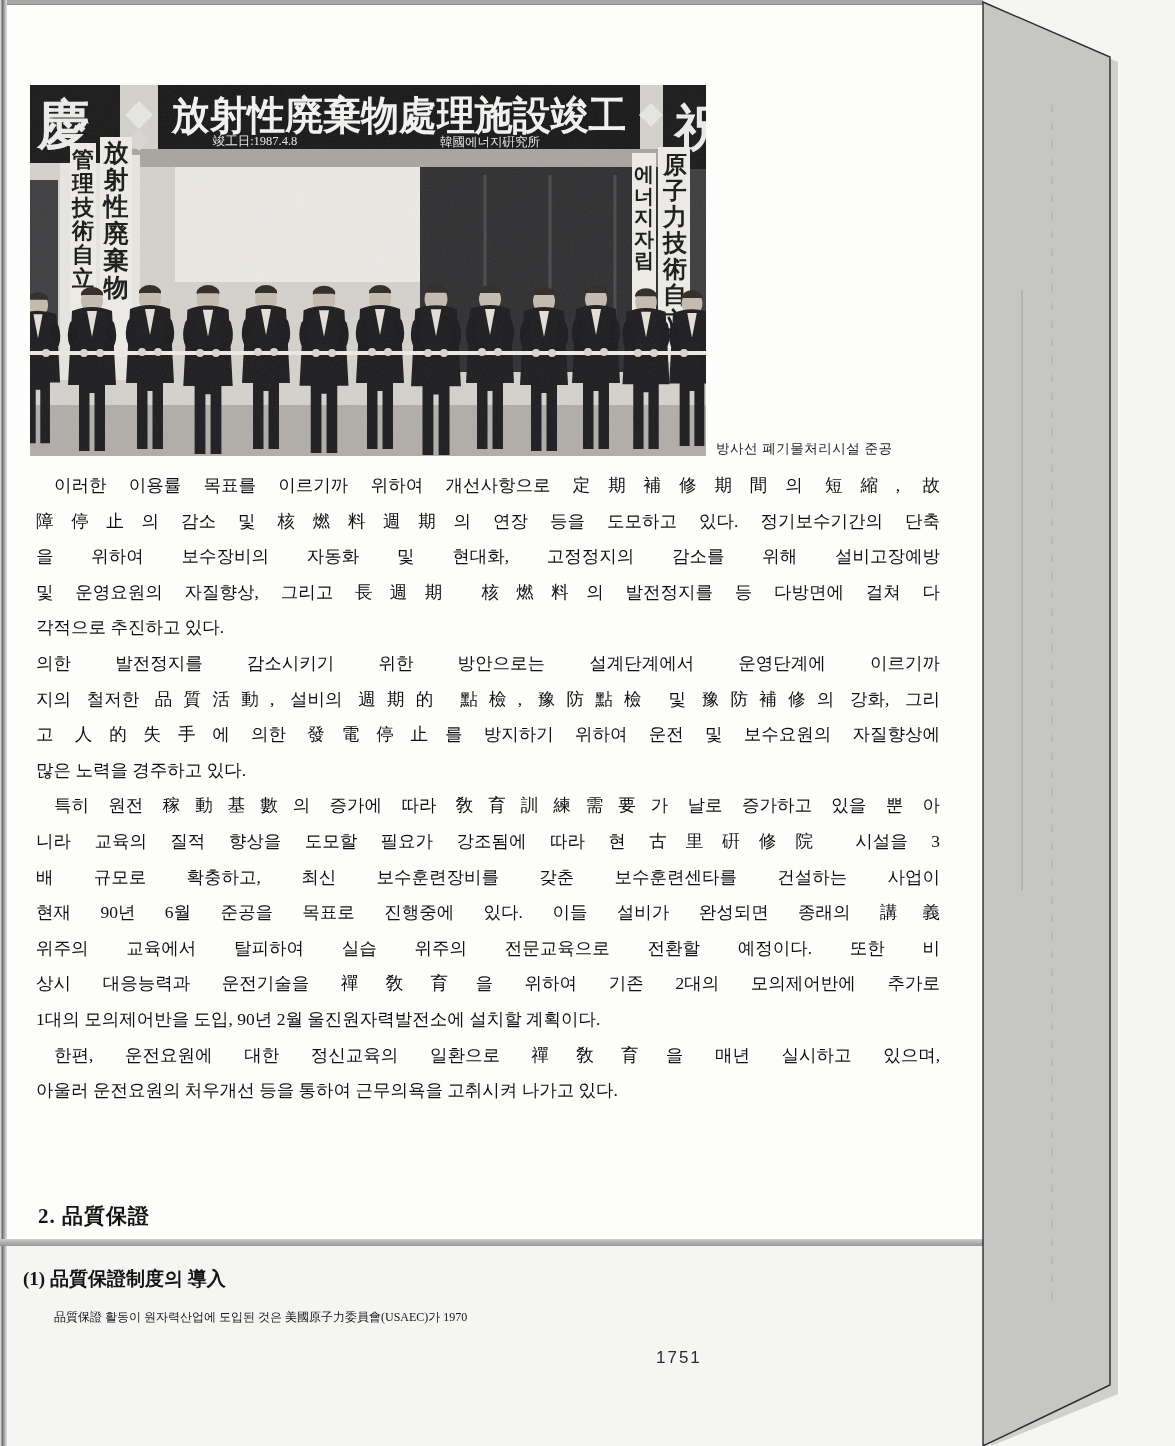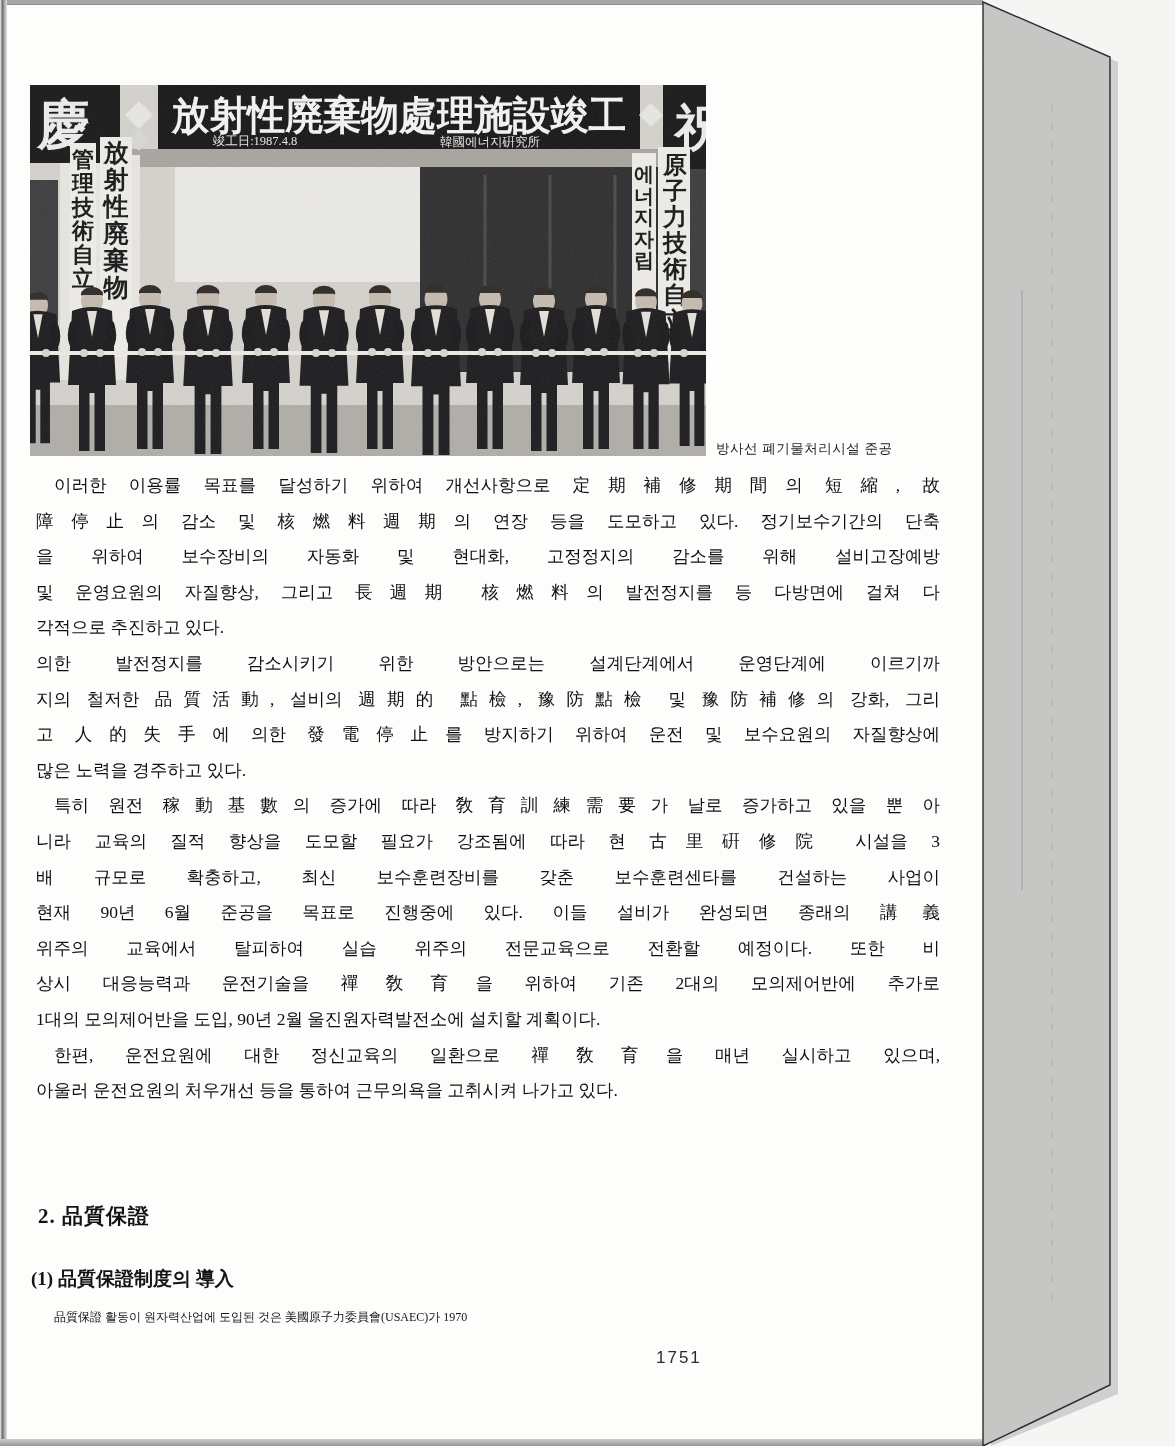--- a/index.html
+++ b/index.html
@@ -1,21 +1,21 @@
 <!DOCTYPE html>
 <html><head>
 <meta charset="utf-8">
 <style>
   html,body { margin:0; padding:0; background:#f5f5f4; }
   .scan {
     position:relative; width:1175px; height:1446px; overflow:hidden;
     font-family:"Liberation Serif","DejaVu Serif",serif; color:#141414;
   }
   .page {
-    position:absolute; left:0; top:0; width:983px; height:1446px;
+    position:absolute; left:0; top:0; width:983px; height:1246px;
     background:#fdfdfc;
   }
   .edge-top  { position:absolute; left:0; top:0; width:983px; height:4px; background:#a6a6a6; border-bottom:1px solid #8d8d8d; }
   .edge-left { position:absolute; left:0; top:0; width:7px; height:1446px;
                background:linear-gradient(to right,#ededed,#6e6e6e 35%,#9b9b9b 55%,#e2e2e2); }
   .edge-bottom { position:absolute; left:0; bottom:0; width:983px; height:7px;
                background:linear-gradient(to bottom,#cdcdcd,#979797); }
 
   .photo { position:absolute; left:30px; top:85px; width:676px; height:371px; }
   .photo svg { display:block; }
@@ -25,21 +25,21 @@
     font-family:"Liberation Sans","DejaVu Sans",sans-serif;
     font-size:13.5px; letter-spacing:0.5px; color:#1e1e1e; white-space:nowrap;
   }
 
   .body-text { position:absolute; left:36px; top:468px; width:904px; font-size:17.5px; color:#101010; }
   .line { height:35.6px; line-height:35.6px; white-space:normal; }
   .line.just { text-align:justify; text-align-last:justify; }
   .line.first { text-indent:18px; }
 
   .h2 { position:absolute; left:38px; top:1202px; font-size:21px; font-weight:bold; letter-spacing:1px; white-space:nowrap; }
-  .h3 { position:absolute; left:31px; top:1266px; font-size:19px; font-weight:bold; white-space:nowrap; }
+  .h3 { position:absolute; left:23px; top:1266px; font-size:19px; font-weight:bold; white-space:nowrap; }
   .sub-para { position:absolute; left:36px; top:1300px; width:904px; font-size:12px; }
 
   .pageno {
     position:absolute; left:656px; top:1348px;
     font-family:"Liberation Sans","DejaVu Sans",sans-serif;
     font-size:17px; letter-spacing:2px; color:#2b2b2b;
   }
 
   .book-edge { position:absolute; left:980px; top:0; width:195px; height:1446px; }
 </style>
@@ -146,21 +146,21 @@
         </g>
 
         <rect x="0" y="0" width="676" height="371" filter="url(#grain)"></rect>
       </svg>
     </div>
 
     <div class="caption">방사선 폐기물처리시설 준공</div>
 
     <div class="body-text">
         <div>
-          <div class="line first just">이러한 이용률 목표를 달성하기 위하여 개선사항으로 定期補修期間의 短縮, 故</div>
+          <div class="line first just">이러한 이용률 목표를 이르기까 위하여 개선사항으로 定期補修期間의 短縮, 故</div>
           <div class="line just">障停止의 감소 및 核燃料週期의 연장 등을 도모하고 있다. 정기보수기간의 단축</div>
           <div class="line just">을 위하여 보수장비의 자동화 및 현대화, 고정정지의 감소를 위해 설비고장예방</div>
           <div class="line just">및 운영요원의 자질향상, 그리고 長週期 核燃料의 발전정지를 등 다방면에 걸쳐 다</div>
           <div class="line">각적으로 추진하고 있다.</div>
         </div>
         <div>
           <div class="line just">의한 발전정지를 감소시키기 위한 방안으로는 설계단계에서 운영단계에 이르기까</div>
           <div class="line just">지의 철저한 品質活動, 설비의 週期的 點檢, 豫防點檢 및 豫防補修의 강화, 그리</div>
           <div class="line just">고 人的失手에 의한 發電停止를 방지하기 위하여 운전 및 보수요원의 자질향상에</div>
           <div class="line">많은 노력을 경주하고 있다.</div>

